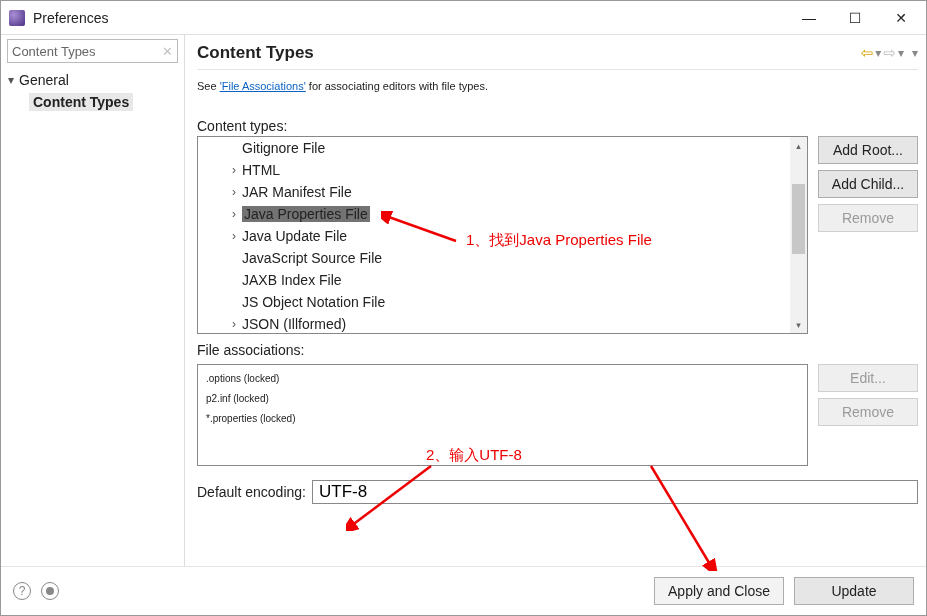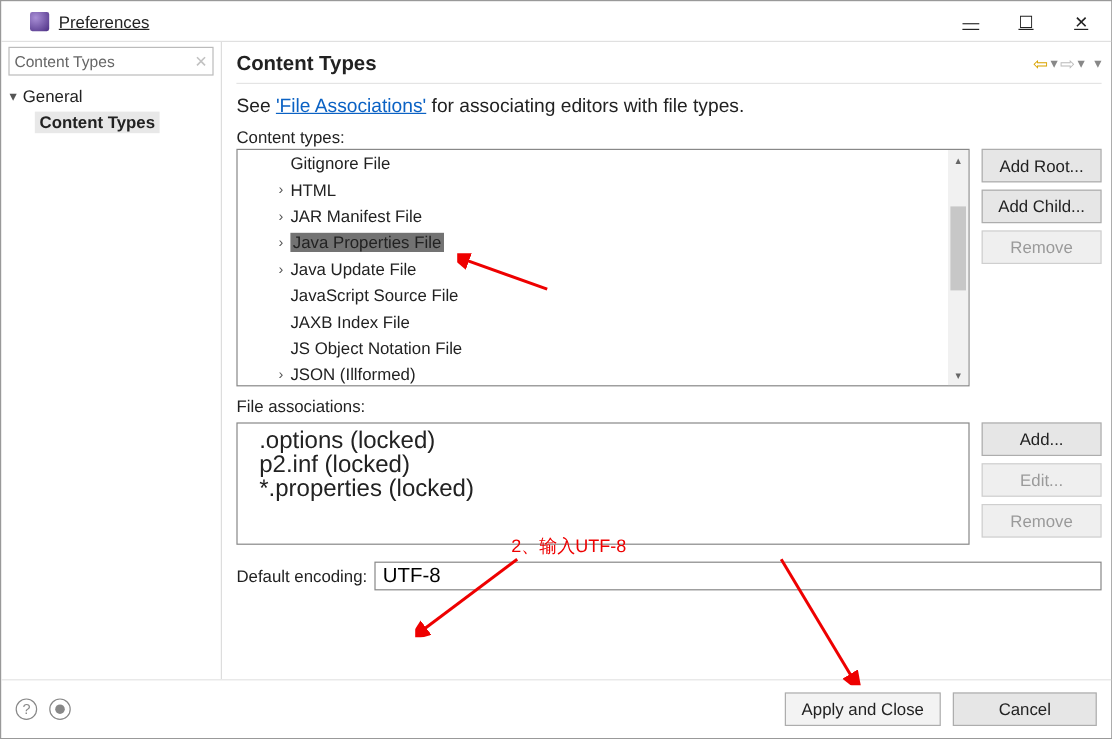--- a/index.html
+++ b/index.html
@@ -1,55 +1,55 @@
 <!DOCTYPE html>
 <html><head>
 <meta charset="utf-8">
 <style>
   * { box-sizing: border-box; }
   html, body { margin: 0; padding: 0; font-family: "Segoe UI", Tahoma, sans-serif; font-size: 14px; color: #222; background: #fff; }
   .window { width: 927px; height: 616px; border: 1px solid #999; display: flex; flex-direction: column; position: relative; }
-  .titlebar { height: 34px; display: flex; align-items: center; padding: 0 2px 0 24px; border-bottom: 1px solid #e0e0e0; text-decoration: underline; }
+  .titlebar { height: 34px; display: flex; align-items: center; padding: 0 2px 0 8px; border-bottom: 1px solid #e0e0e0; }
   .titlebar .appicon { width: 16px; height: 16px; background: radial-gradient(circle at 30% 30%, #a98fd6, #4b2e83); border-radius: 2px; margin-right: 8px; }
   .titlebar .title { flex: 1; font-size: 14px; }
   .titlebar .winbtn { width: 46px; height: 30px; display: flex; align-items: center; justify-content: center; font-size: 14px; font-family: "Segoe UI Symbol", sans-serif; }
   .body { flex: 1; display: flex; min-height: 0; }
   .sidebar { width: 183px; display: flex; flex-direction: column; }
   .filterbox { height: 24px; margin: 4px 6px 4px 6px; border: 1px solid #bbb; display: flex; align-items: center; padding: 0 4px; font-size: 13px; color: #666; background: #fff; }
   .filterbox .clearicon { margin-left: auto; opacity: .4; }
   .tree { flex: 1; padding: 2px 0; font-size: 14px; }
   .tree-row { display: flex; align-items: center; height: 22px; padding-left: 4px; }
   .tree-row.indent1 { padding-left: 28px; }
   .tree-row.selected .label { background: #e8e8e8; font-weight: 700; padding: 1px 4px; }
   .chev { width: 12px; font-size: 12px; display: inline-flex; justify-content: center; margin-right: 2px; color: #555; }
   .content { flex: 1; display: flex; flex-direction: column; border-left: 1px solid #ddd; padding: 8px 8px 0 12px; min-width: 0; }
   .heading-row { display: flex; align-items: center; border-bottom: 1px solid #e4e4e4; padding-bottom: 6px; margin-bottom: 6px; }
   .heading-row h2 { margin: 0; font-size: 17px; font-weight: 700; }
   .nav-icons { margin-left: auto; display: flex; align-items: center; gap: 2px; color: #888; font-size: 12px; }
   .nav-icons .back { color: #d9a300; font-size: 15px; }
   .nav-icons .fwd { color: #bbb; font-size: 15px; }
-  .desc { font-size: 16px; margin: 4px 0 6px; }
+  .desc { font-size: 11px; margin: 4px 0 6px; }
   .desc a { color: #0b62c4; text-decoration: underline; }
-  .section-label { font-size: 14px; margin: 2px 0 2px; }
+  .section-label { font-size: 14px; margin: 20px 0 2px; }
   .types-row { display: flex; gap: 10px; }
   .listbox { border: 1px solid #888; flex: 1; height: 198px; overflow: hidden; position: relative; font-size: 14px; }
   .listbox .inner { position: absolute; inset: 0 17px 0 0; overflow: hidden; }
   .listbox .item { display: flex; align-items: center; height: 22px; padding-left: 44px; }
   .listbox .item .chev { width: 12px; margin-left: -14px; margin-right: 2px; }
   .listbox .item.noexp .chev { visibility: hidden; }
   .listbox .item.sel .label { background: #737373; padding: 0 2px; }
   .scrollbar { position: absolute; top: 0; right: 0; bottom: 0; width: 17px; background: #f1f1f1; display: flex; flex-direction: column; }
   .scrollbar .arrow { height: 17px; display: flex; align-items: center; justify-content: center; font-size: 9px; color: #666; }
   .scrollbar .track { flex: 1; position: relative; }
   .scrollbar .thumb { position: absolute; left: 2px; right: 2px; top: 30px; height: 70px; background: #c7c7c7; }
   .btn-col { width: 100px; display: flex; flex-direction: column; gap: 6px; }
   .btn { height: 28px; border: 1px solid #adadad; background: #e6e6e6; font-size: 14px; display: flex; align-items: center; justify-content: center; cursor: default; }
   .btn.disabled { color: #9a9a9a; background: #efefef; border-color: #cfcfcf; }
   .fileassoc-row { display: flex; gap: 10px; margin-top: 4px; }
-  .fa-list { border: 1px solid #888; flex: 1; height: 102px; padding: 4px 18px; font-size: 20px; line-height: 20px; }
+  .fa-list { border: 1px solid #888; flex: 1; height: 102px; padding: 4px 8px; font-size: 10px; line-height: 20px; }
   .enc-row { display: flex; align-items: center; gap: 6px; margin-top: 14px; margin-bottom: 8px; }
   .enc-row input { flex: 1; height: 24px; border: 1px solid #888; padding: 2px 6px; font-size: 17px; font-family: inherit; }
   .footer { border-top: 1px solid #e4e4e4; padding: 10px 12px; display: flex; align-items: center; }
   .footer .help-icons { display: flex; gap: 10px; align-items: center; }
   .circ { width: 18px; height: 18px; border: 1.5px solid #888; border-radius: 50%; display: flex; align-items: center; justify-content: center; font-size: 12px; color: #888; }
   .circ.filled::after { content: ""; width: 8px; height: 8px; background: #888; border-radius: 50%; }
   .footer .actions { margin-left: auto; display: flex; gap: 10px; }
   .footer .btn { width: 120px; }
   .footer .btn.primary { background: #f3f3f3; }
   
@@ -153,50 +153,50 @@
         </div>
       </div>
       <div class="section-label" style="margin-top:8px">File associations:</div>
       <div class="fileassoc-row">
         <div class="fa-list" id="fa-list">
             <div>.options (locked)</div>
             <div>p2.inf (locked)</div>
             <div>*.properties (locked)</div>
           </div>
         <div class="btn-col">
-          <div class="btn">Add...</div>
           <div class="btn disabled">Edit...</div>
           <div class="btn disabled">Remove</div>
         </div>
       </div>
       <div class="enc-row">
         <span>Default encoding:</span>
         <input type="text" value="UTF-8" style="">
       </div>
     </div>
   </div>
   <div class="footer">
     <div class="help-icons">
       <div class="circ">?</div>
       <div class="circ filled"></div>
     </div>
     <div class="actions">
       <div class="btn primary" style="width:130px">Apply and Close</div>
-      <div class="btn">Cancel</div>
+      <div class="btn">Update</div>
     </div>
   </div>
 
   <svg class="arrow-svg" style="left:380px;top:210px;width:80px;height:40px" viewBox="0 0 80 40">
     <defs>
         <marker id="ah1" markerWidth="10" markerHeight="10" refX="2" refY="3" orient="auto">
           <path d="M0,0 L0,6 L8,3 z" fill="#e00"></path>
         </marker>
       </defs>
     <line x1="75" y1="30" x2="5" y2="5" stroke="#e00" stroke-width="2.5" marker-end="url(#ah1)"></line>
   </svg>
+  <div class="anno" style="left:465px;top:230px">1、找到Java Properties File</div>
 
   <svg class="arrow-svg" style="left:345px;top:460px;width:90px;height:70px" viewBox="0 0 90 70">
     <defs>
         <marker id="ah2" markerWidth="10" markerHeight="10" refX="2" refY="3" orient="auto">
           <path d="M0,0 L0,6 L8,3 z" fill="#e00"></path>
         </marker>
       </defs>
     <line x1="85" y1="5" x2="5" y2="65" stroke="#e00" stroke-width="2.5" marker-end="url(#ah2)"></line>
   </svg>
   <div class="anno" style="left:425px;top:445px">2、输入UTF-8</div>

